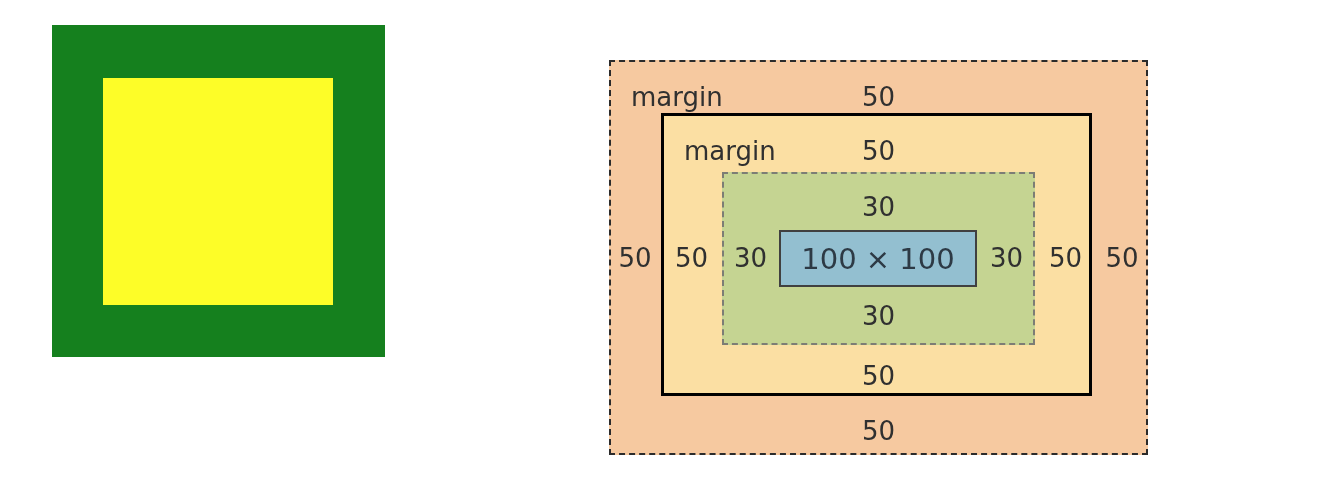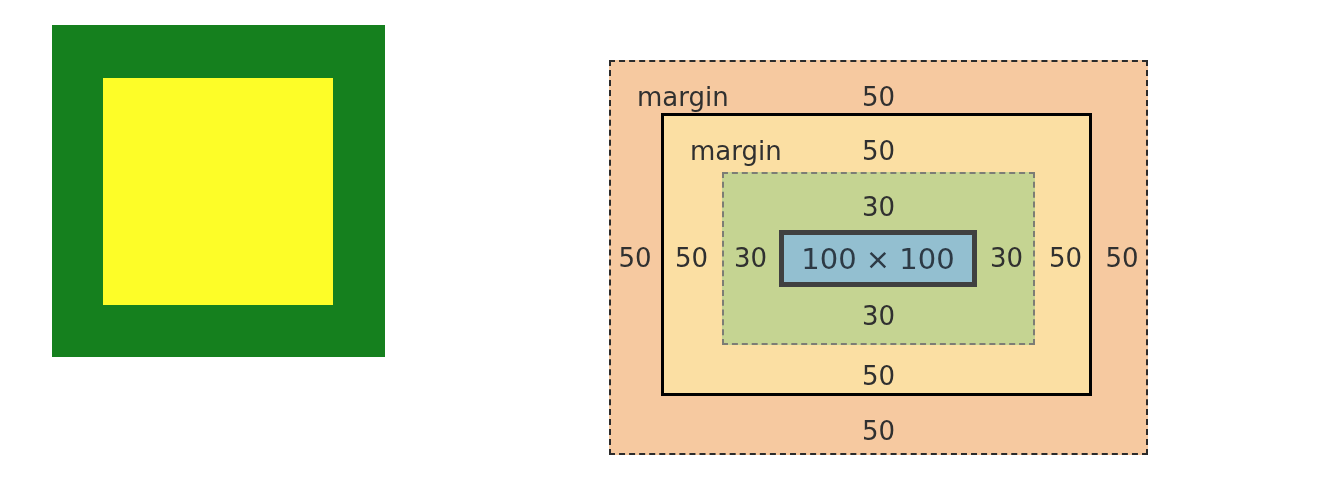--- a/index.html
+++ b/index.html
@@ -71,31 +71,30 @@
     height: 173px;
     background: #c5d492;
     border: 2px dashed #7d7d75;
   }
   .content-box {
     left: 170px;
     top: 170px;
     width: 198px;
     height: 57px;
     background: #93bfd0;
-    border: 5px solid #404040;
+    border: 2px solid #404040;
   }
 
   
   .bm-label {
     position: absolute;
     color: #303030;
     font-size: 26px;
     line-height: 1;
     white-space: nowrap;
-    margin-left: 6px;
   }
   .bm-num {
     position: absolute;
     color: #303030;
     font-size: 26px;
     line-height: 1;
     white-space: nowrap;
     text-align: center;
   }
   .content-label {

